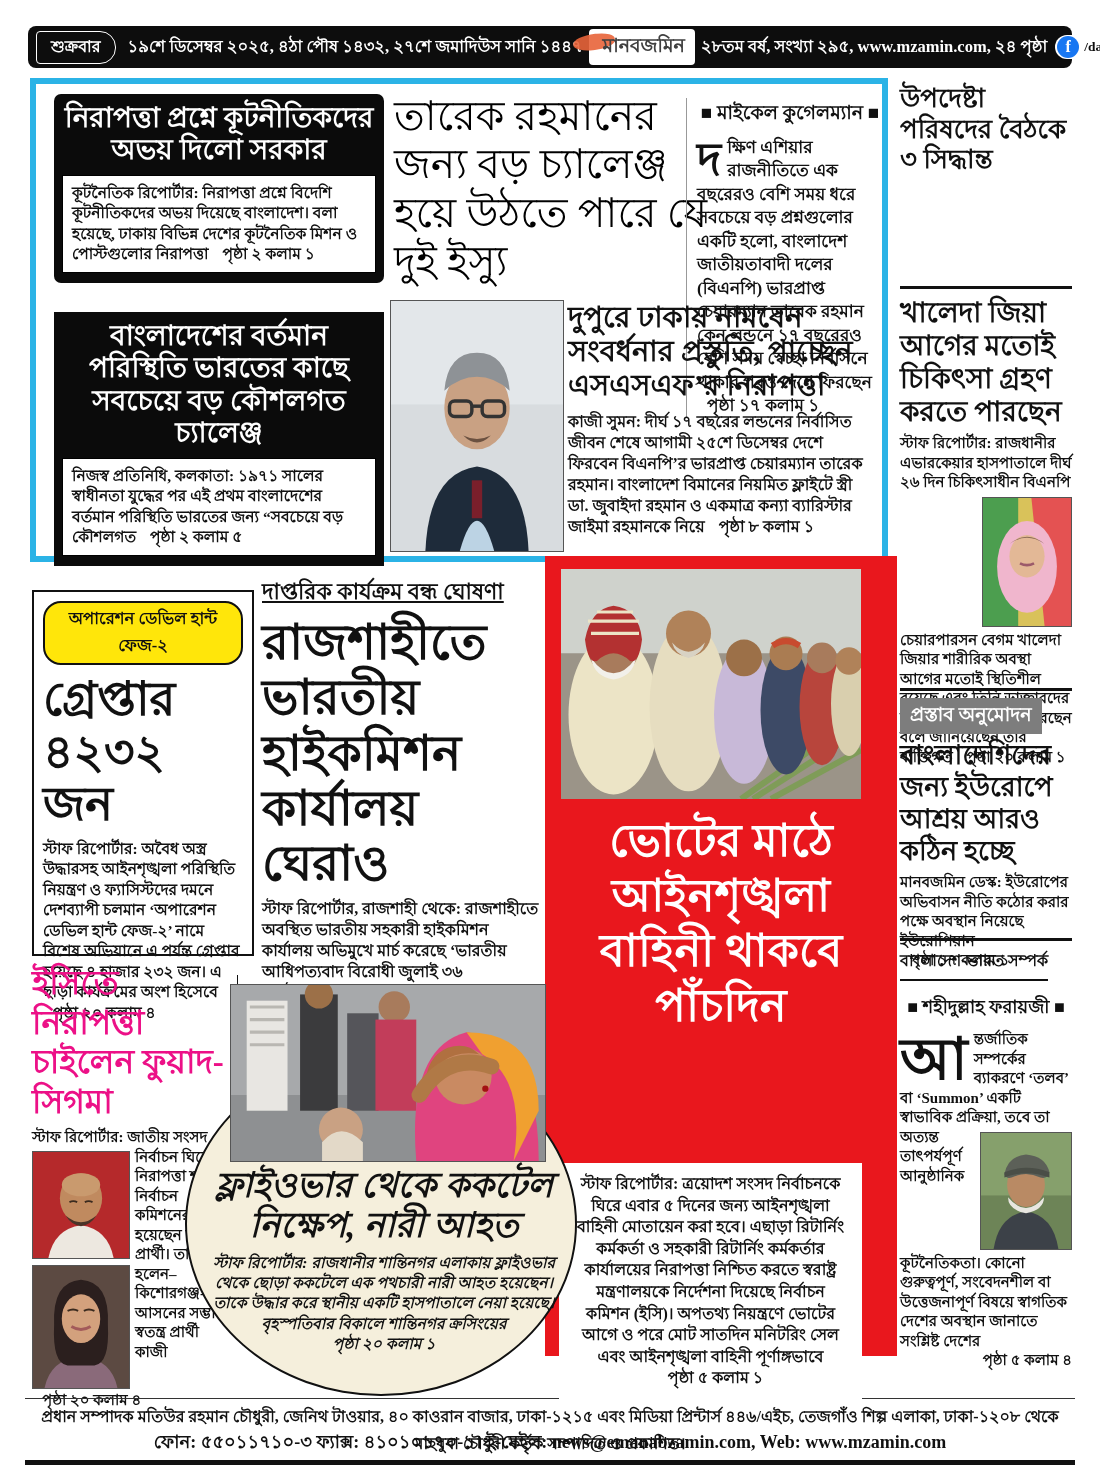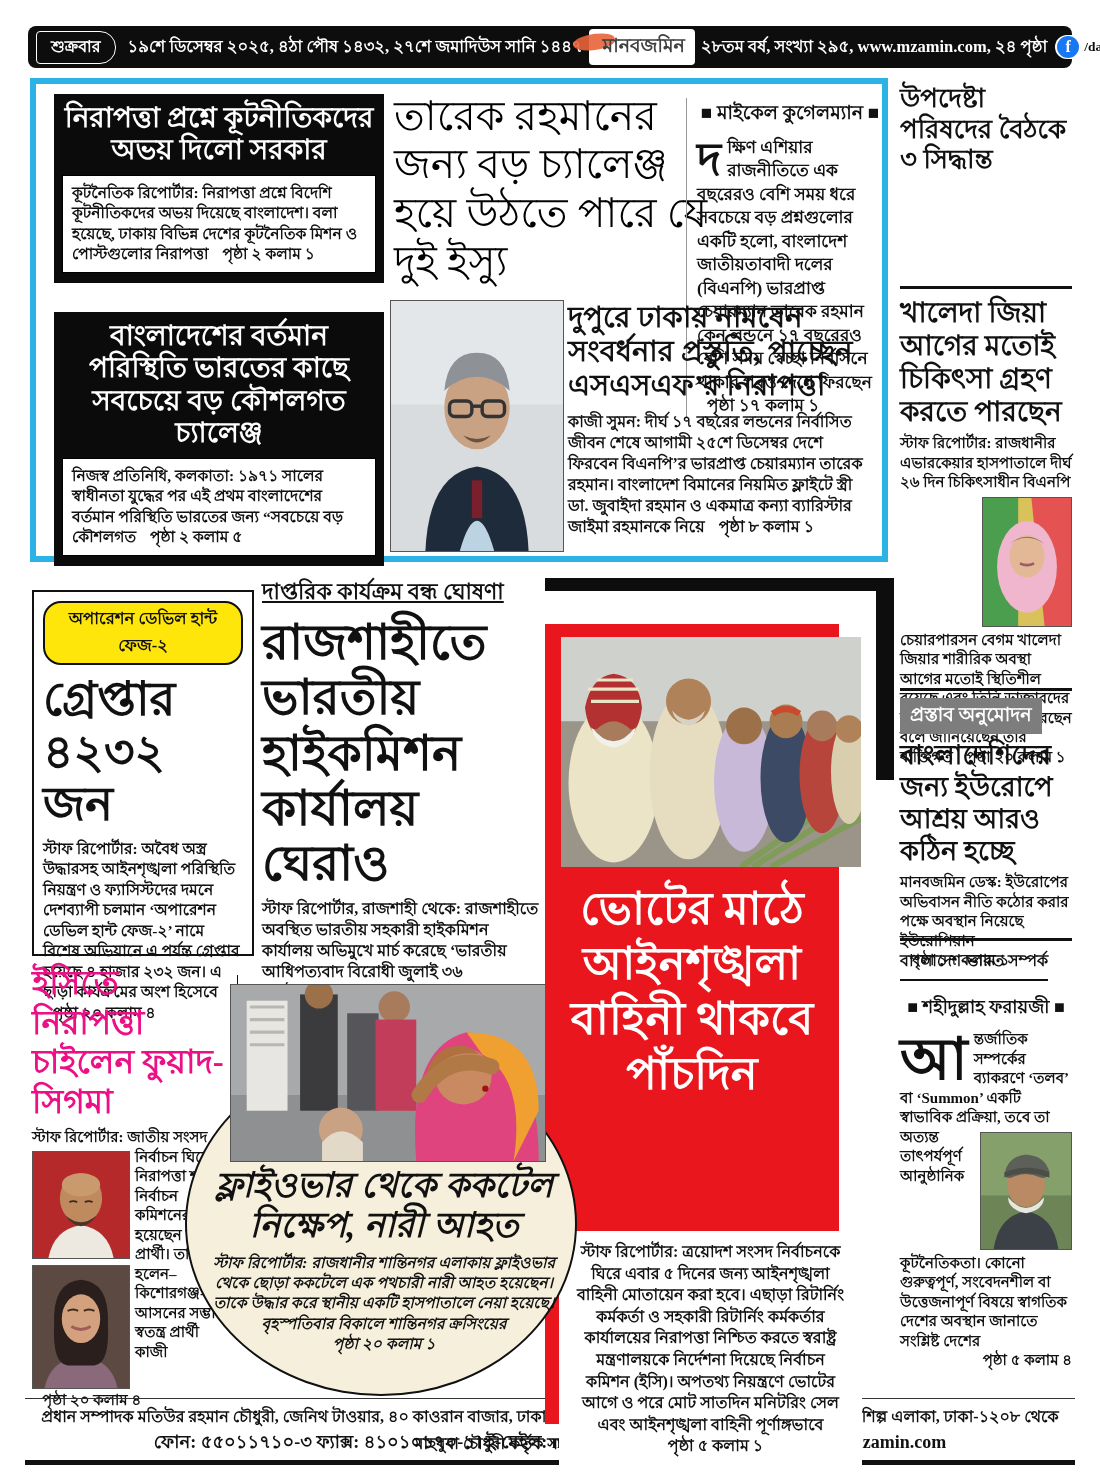--- a/index.html
+++ b/index.html
@@ -58,21 +58,21 @@
   .devilbox{left:32px;top:590px;width:200px;height:344px;border:2.5px solid #111;padding:9px;}
   .yellowpill{background:#ffe60a;border:2px solid #111;border-radius:18px;text-align:center;
               font-size:16.5px;font-weight:800;padding:3px 4px;}
   .devil-hl{font-size:47px;line-height:1.12;font-weight:800;margin-top:8px;}
   .raj-kicker{font-size:22px;font-weight:800;text-decoration:underline;}
   .raj-hl{font-size:49px;line-height:1.13;font-weight:800;margin-top:4px;}
 
   
   .blk-band-top{left:545px;top:578px;width:349px;height:13px;background:#0d0d0d;}
   .blk-band-right{left:876px;top:578px;width:18px;height:202px;background:#0d0d0d;}
-  .redbox{left:545px;top:624px;width:294px;height:800px;background:#e9171d;z-index:1;}
+  .redbox{left:545px;top:556px;width:352px;height:800px;background:#e9171d;z-index:1;}
   .red-hl{position:absolute;left:8px;right:8px;top:258px;color:#fff;text-align:center;
           font-size:45px;line-height:1.22;font-weight:800;}
   .red-bodybox{position:absolute;left:14px;top:607px;width:275px;background:#fff;padding:10px 14px;
                font-size:16px;line-height:1.35;font-weight:600;text-align:center;}
 
   
   .ec-hl{font-size:33px;line-height:1.2;font-weight:800;color:#ec1087;}
   .ec-body{font-size:15px;line-height:1.3;font-weight:600;}
   .ec-photos{float:left;width:96px;margin:3px 7px 2px 0;}
   .vdiv{border-left:1.5px solid #111;width:0;}
@@ -105,21 +105,21 @@
     </span>
     <span class="issueline">২৮তম বর্ষ, সংখ্যা ২৯৫, www.mzamin.com, ২৪ পৃষ্ঠা</span>
     <span class="fbwrap">
       <span class="fbicon">f</span>
       <span class="fbhandle">/dailymanabzamin</span>
     </span>
   </div>
 
   <div class="abs leadbox">
 
-    <div class="blackbox" style="left:18px;top:10px;width:314px;">
+    <div class="blackbox" style="left:18px;top:10px;width:314px;border-radius:7px;">
       <div class="bh">নিরাপত্তা প্রশ্নে কূটনীতিকদের অভয় দিলো সরকার</div>
       <div class="whitebody body-txt">
         <span>কূটনৈতিক রিপোর্টার: নিরাপত্তা প্রশ্নে বিদেশি কূটনীতিকদের অভয় দিয়েছে বাংলাদেশ। বলা হয়েছে, ঢাকায় বিভিন্ন দেশের কূটনৈতিক মিশন ও পোস্টগুলোর নিরাপত্তা</span>
         <span class="jump">পৃষ্ঠা ২ কলাম ১</span>
       </div>
     </div>
 
     <div class="blackbox" style="left:18px;top:228px;width:314px;">
       <div class="bh">বাংলাদেশের বর্তমান পরিস্থিতি ভারতের কাছে সবচেয়ে বড় কৌশলগত চ্যালেঞ্জ</div>
       <div class="whitebody body-txt">

